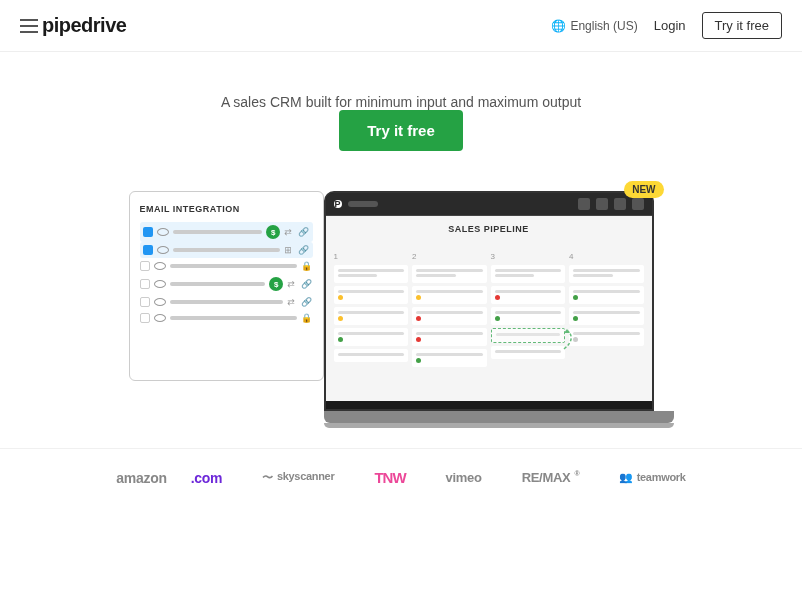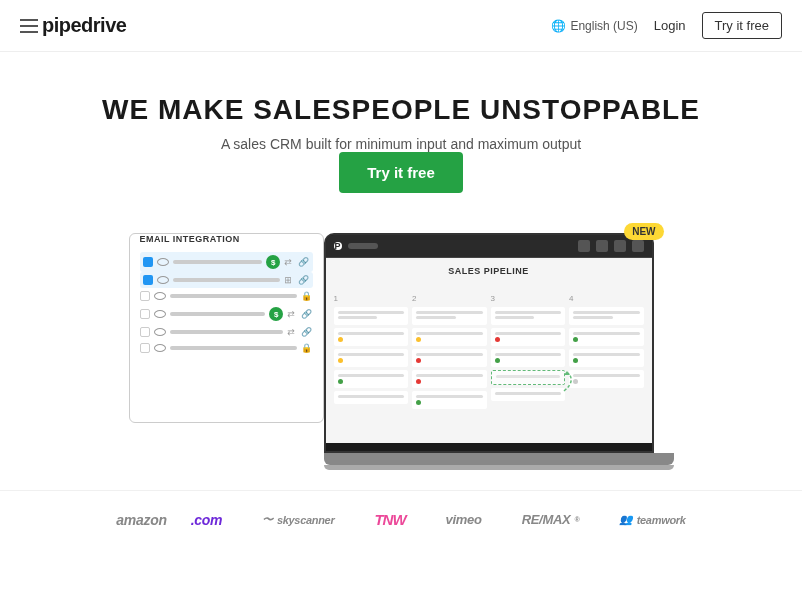--- a/index.html
+++ b/index.html
@@ -20,21 +20,21 @@
     .hero { text-align: center; padding: 42px 20px 20px; }
     .hero-title { font-size: 28px; font-weight: 800; letter-spacing: 1px; text-transform: uppercase; color: #1a1a1a; margin-bottom: 10px; }
     .hero-sub { font-size: 14px; color: #555; }
     .try-btn-hero { background: #25a244; color: #fff; border: none; border-radius: 4px; padding: 12px 28px; font-size: 15px; font-weight: 600; cursor: pointer; display: inline-block; }
     .access-note { font-size: 11.5px; color: #777; margin-top: 10px; }
 
     
     .screenshots { display: flex; align-items: flex-start; justify-content: center; gap: 0; padding: 20px 30px 10px; position: relative; }
 
     
-    .panel-left { border: 1.5px solid #ccc; border-radius: 6px; width: 195px; min-height: 190px; padding: 0 10px; background: #fff; font-size: 10px; }
+    .panel-left { border: 1.5px solid #ccc; border-radius: 6px; width: 195px; min-height: 190px; padding: 12px 10px; background: #fff; font-size: 10px; }
     .panel-label { font-size: 9px; font-weight: 700; letter-spacing: 0.5px; color: #333; margin-bottom: 8px; }
     .email-row { display: flex; align-items: center; gap: 4px; padding: 3px 0; }
     .email-row.highlight { background: #e8f4fd; border-radius: 3px; padding: 3px 3px; }
     .cb { width: 10px; height: 10px; background: #2196F3; border-radius: 2px; flex-shrink: 0; }
     .cb-empty { width: 10px; height: 10px; border: 1.5px solid #ccc; border-radius: 2px; flex-shrink: 0; }
     .eye-icon { width: 12px; height: 8px; border-radius: 50%; border: 1.5px solid #999; position: relative; flex-shrink: 0; }
     .line-placeholder { height: 4px; border-radius: 2px; background: #ccc; flex: 1; }
     .dollar-badge { width: 14px; height: 14px; background: #25a244; border-radius: 50%; color: #fff; font-size: 8px; font-weight: 700; display: flex; align-items: center; justify-content: center; flex-shrink: 0; }
     .icon-sm { width: 10px; height: 10px; display: flex; align-items: center; justify-content: color: #999; font-size: 9px; flex-shrink: 0; color: #999; }
     .lock-icon { font-size: 9px; color: #ccc; flex-shrink: 0; }
@@ -73,21 +73,21 @@
     .automation-label { font-size: 9px; font-weight: 700; letter-spacing: 0.5px; color: #333; margin-bottom: 10px; }
     .flow-diagram { display: flex; flex-direction: column; align-items: center; gap: 4px; }
     .flow-row { display: flex; align-items: center; gap: 6px; }
     .flow-box { background: #e0e0e0; border-radius: 3px; width: 45px; height: 14px; }
     .flow-box.blue { background: #1565C0; }
     .flow-line { width: 1px; height: 10px; background: #bbb; }
     .warning-tri { font-size: 10px; color: #fbc02d; }
 
     
     .logos { display: flex; align-items: center; justify-content: center; gap: 40px; padding: 20px 30px 20px; border-top: 1px solid #f0f0f0; margin-top: 10px; }
-    .logo-item { font-size: 13px; color: #999; font-weight: 600; letter-spacing: -0.3px; display: flex; align-items: center; gap: 4px; font-style: italic; }
+    .logo-item { font-size: 13px; color: #999; font-weight: 600; letter-spacing: -0.3px; display: flex; align-items: flex-start; gap: 4px; }
     .amazon-logo { font-size: 14px; font-weight: 700; color: #888; }
     .amazon-logo span { color: #6d28d9; margin-left: 20px; }
     .sky-logo { font-size: 11px; font-weight: 600; color: #888; }
     .tnw-logo { font-size: 15px; font-weight: 900; color: #ec4899; letter-spacing: -1px; }
     .vimeo-logo { font-size: 13px; font-weight: 700; color: #888; }
     .remax-logo { font-size: 13px; font-weight: 700; color: #888; }
     .teamwork-logo { font-size: 11px; font-weight: 600; color: #888; }
   </style>
 </head>
 <body>
@@ -105,21 +105,20 @@
     <button class="lang-btn">
       <span>🌐</span>
       <span>English (US)</span>
     </button>
     <button class="login-btn">Login</button>
     <button class="try-btn-nav">Try it free</button>
   </div>
 </nav>
 
 <section class="hero">
-  <h1 class="hero-title">WE MAKE SALESPEOPLE UNSTOPPABLE</h1>
   <p class="hero-sub">A sales CRM built for minimum input and maximum output</p>
   <button class="try-btn-hero">Try it free</button>
 </section>
 
 <div class="screenshots">
 
   <div class="panel-left">
     <div class="panel-label">EMAIL INTEGRATION</div>
 
     <div class="email-row highlight">

